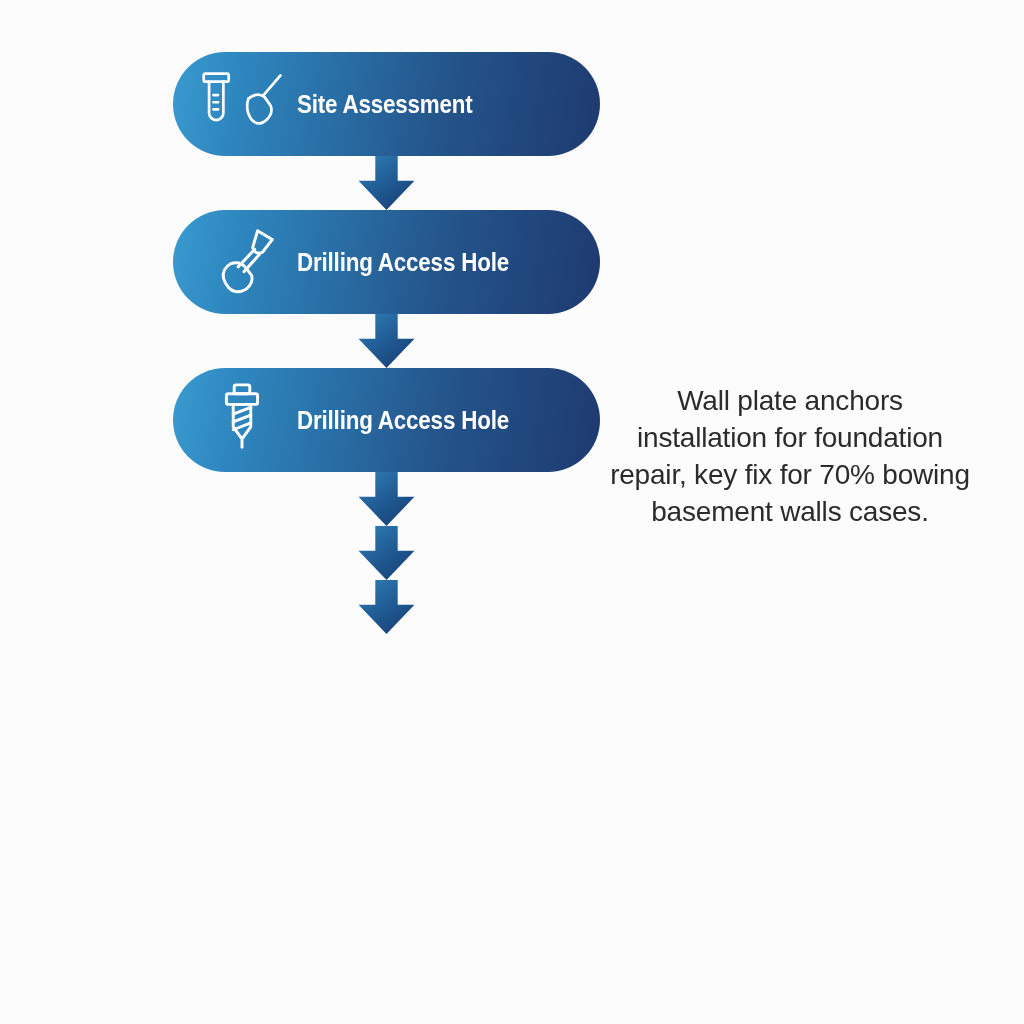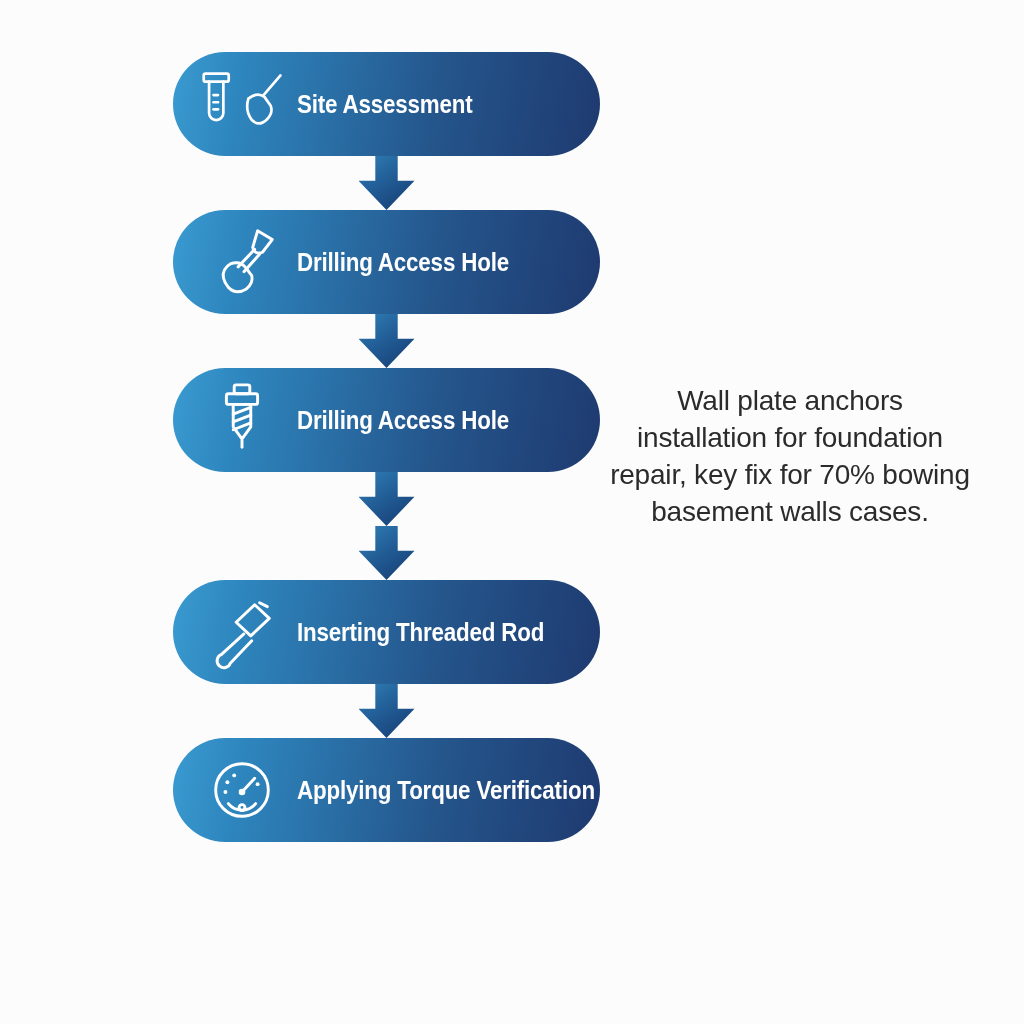--- a/index.html
+++ b/index.html
@@ -130,49 +130,23 @@
         </svg>
       </span>
       <span class="label">Drilling Access Hole</span>
     </div>
 
     <div class="arrow"></div>
 
 
     <div class="arrow"></div>
 
-    <div class="pill">
-      <span class="icon">
-        <svg width="78" height="78" viewBox="0 0 80 80">
-          <path class="ic" d="M34 30 L53 12 L68 26 L49 44 Z"></path>
-          <path class="ic" d="M58 10 L66 14"></path>
-          <path class="ic" d="M42 42 L19 63 a7 7 0 1 0 9 9 L50 49"></path>
-        </svg>
-      </span>
-      <span class="label">Inserting Threaded Rod</span>
-    </div>
 
     <div class="arrow"></div>
 
-    <div class="pill">
-      <span class="icon">
-        <svg width="78" height="78" viewBox="0 0 80 80">
-          <circle class="ic" cx="40" cy="40" r="27"></circle>
-          <circle class="ic-fill" cx="25" cy="32" r="2"></circle>
-          <circle class="ic-fill" cx="32" cy="25" r="2"></circle>
-          <circle class="ic-fill" cx="23" cy="42" r="2"></circle>
-          <circle class="ic-fill" cx="56" cy="34" r="2"></circle>
-          <line class="ic" x1="40" y1="42" x2="53" y2="28"></line>
-          <circle class="ic-fill" cx="40" cy="42" r="3.4"></circle>
-          <path class="ic" d="M26 54 A18 18 0 0 0 54 54"></path>
-          <circle class="ic" cx="40" cy="58" r="3"></circle>
-        </svg>
-      </span>
-      <span class="label">Applying Torque Verification</span>
-    </div>
 
   </div>
 
   <div class="caption">Wall plate anchors
 installation for foundation
 repair, key fix for 70% bowing
 basement walls cases.</div>
 
 </div>
 

